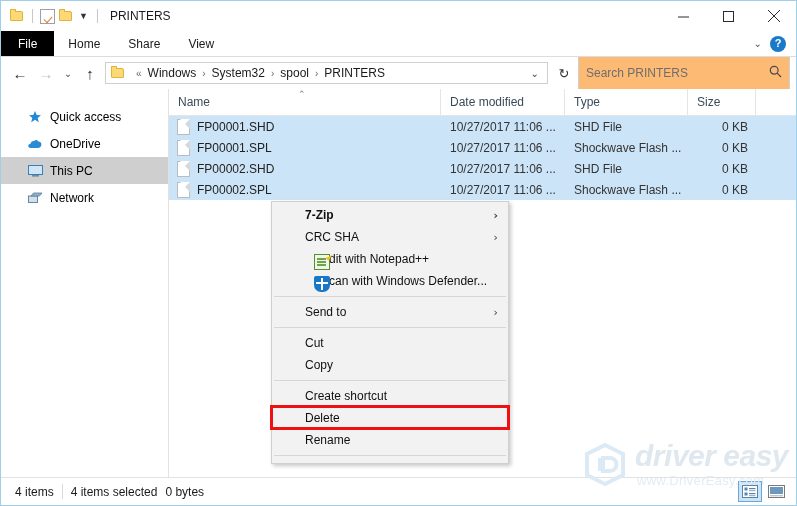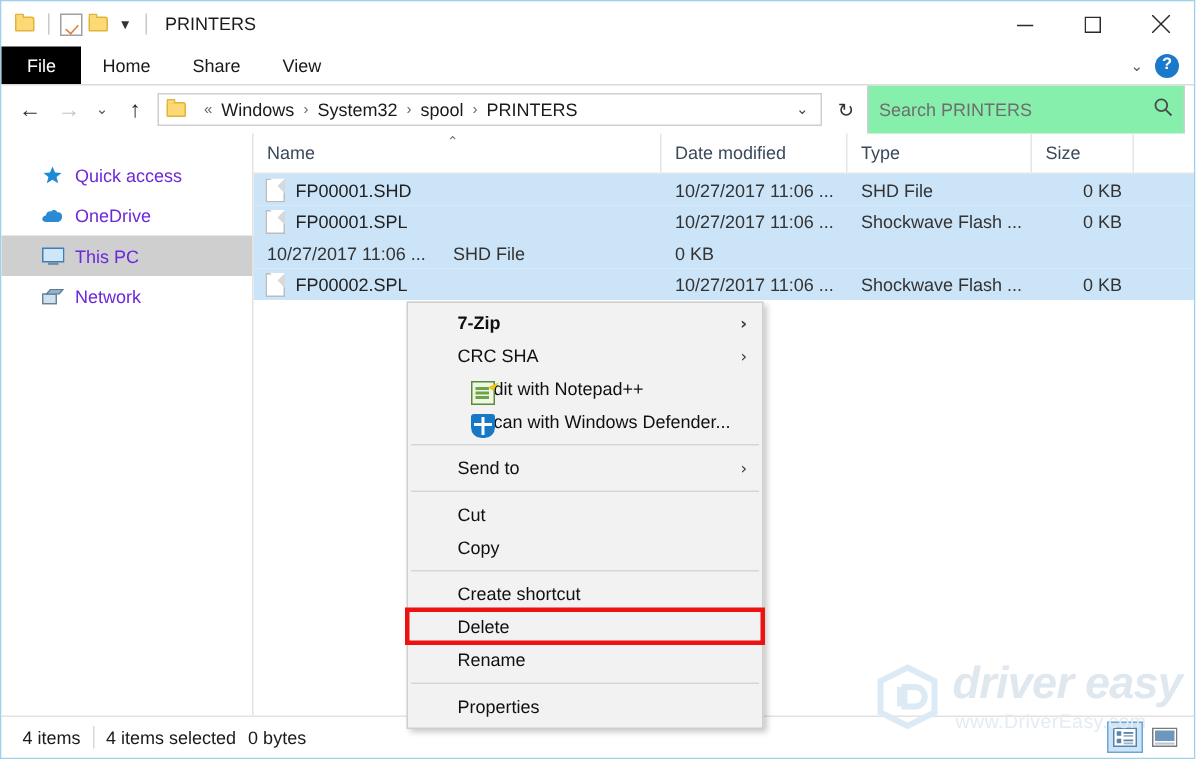--- a/index.html
+++ b/index.html
@@ -224,21 +224,21 @@
     display: flex;
     align-items: center;
     justify-content: center;
     color: #333;
     font-size: 13px;
   }
   .searchbox {
     width: 212px;
     height: 40px;
     border: 1px solid #cfcfcf;
-    background: #86efac;
+    background: #fdba74;
     display: flex;
     align-items: center;
     box-sizing: border-box;
     margin-left: 2px;
   }
   .search-input {
     border: none;
     outline: none;
     flex: 1 1 auto;
     font-family: "Liberation Sans", sans-serif;
@@ -274,21 +274,21 @@
     right: 0; top: 0; bottom: 0;
     width: 1px;
     background: #e2e2e2;
   }
   .navitem {
     height: 27px;
     display: flex;
     align-items: center;
     padding-left: 26px;
     font-size: 12px;
-    color: #6d28d9;
+    color: #000000;
     gap: 7px;
   }
   .navitem.selected { background: #cfcfcf; }
   .nav-ico { width: 16px; height: 16px; flex: 0 0 16px; display:flex; align-items:center; justify-content:center;}
 
   .content {
     flex: 1 1 auto;
     display: flex;
     flex-direction: column;
     min-width: 0;
@@ -680,20 +680,24 @@
         <div class="filerow selected">
           <div class="cell c-name">
             <span class="fileicon"></span>
             <span>FP00001.SPL</span>
           </div>
           <div class="cell c-date">10/27/2017 11:06 ...</div>
           <div class="cell c-type">Shockwave Flash ...</div>
           <div class="cell c-size">0 KB</div>
         </div>
         <div class="filerow selected">
+          <div class="cell c-name">
+            <span class="fileicon"></span>
+            <span>FP00002.SHD</span>
+          </div>
           <div class="cell c-date">10/27/2017 11:06 ...</div>
           <div class="cell c-type">SHD File</div>
           <div class="cell c-size">0 KB</div>
         </div>
         <div class="filerow selected">
           <div class="cell c-name">
             <span class="fileicon"></span>
             <span>FP00002.SPL</span>
           </div>
           <div class="cell c-date">10/27/2017 11:06 ...</div>
@@ -796,19 +800,16 @@
       </div>
       <div class="redbox" style="top:-2px;"></div>
     </div>
 
     <div class="mi">
       <span>Rename</span>
     </div>
 
     <div class="mi-sep"></div>
 
-    <div class="mi">
-      <span>Properties</span>
-    </div>
 
   </div>
 
 </div>
 
 </body></html>

